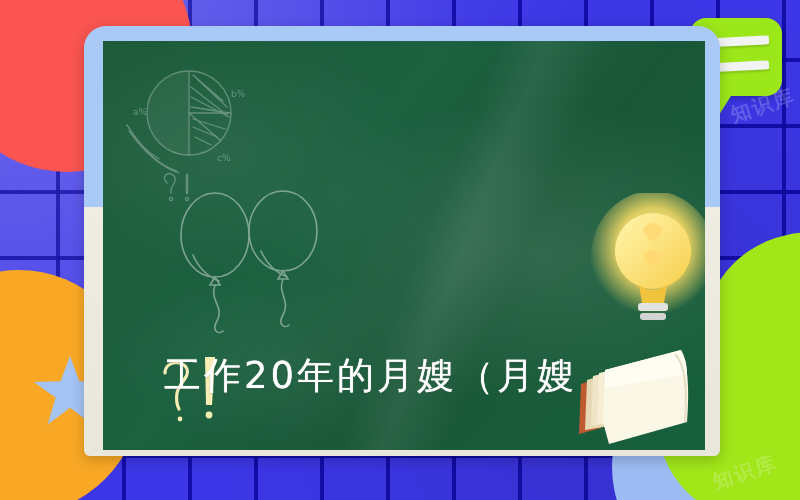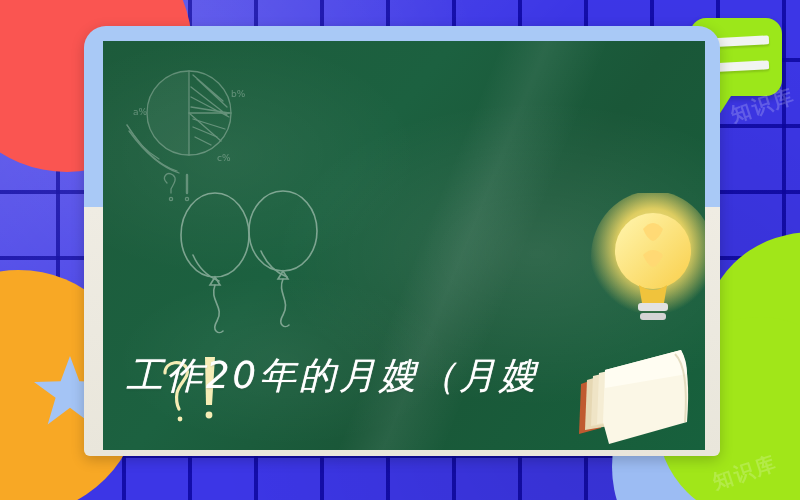--- a/index.html
+++ b/index.html
@@ -118,21 +118,21 @@
     position:absolute; left:0; top:150px; width:618px;
     color:#ffffff;
     font-family:"DejaVu Sans", sans-serif;
     font-size:37px;
     line-height:74px;
     letter-spacing:3px;
     white-space:pre-wrap;
     text-shadow:0 0 1px rgba(255,255,255,.85), 0 1px 2px rgba(0,0,0,.18);
     z-index:6;
   }
-  .title .l1{ display:block; padding-left:23px;font-style:italic; }
+  .title .l1{ display:block; padding-left:61px; }
 
   
   .wm{
     position:absolute; color:rgba(255,255,255,.20);
     font-size:20px; letter-spacing:2px; font-weight:700;
     transform:rotate(-18deg); user-select:none;
   }
   .wm-tr{ right:4px; top:92px; }
   .wm-br{ right:22px; bottom:14px; }
 </style>

